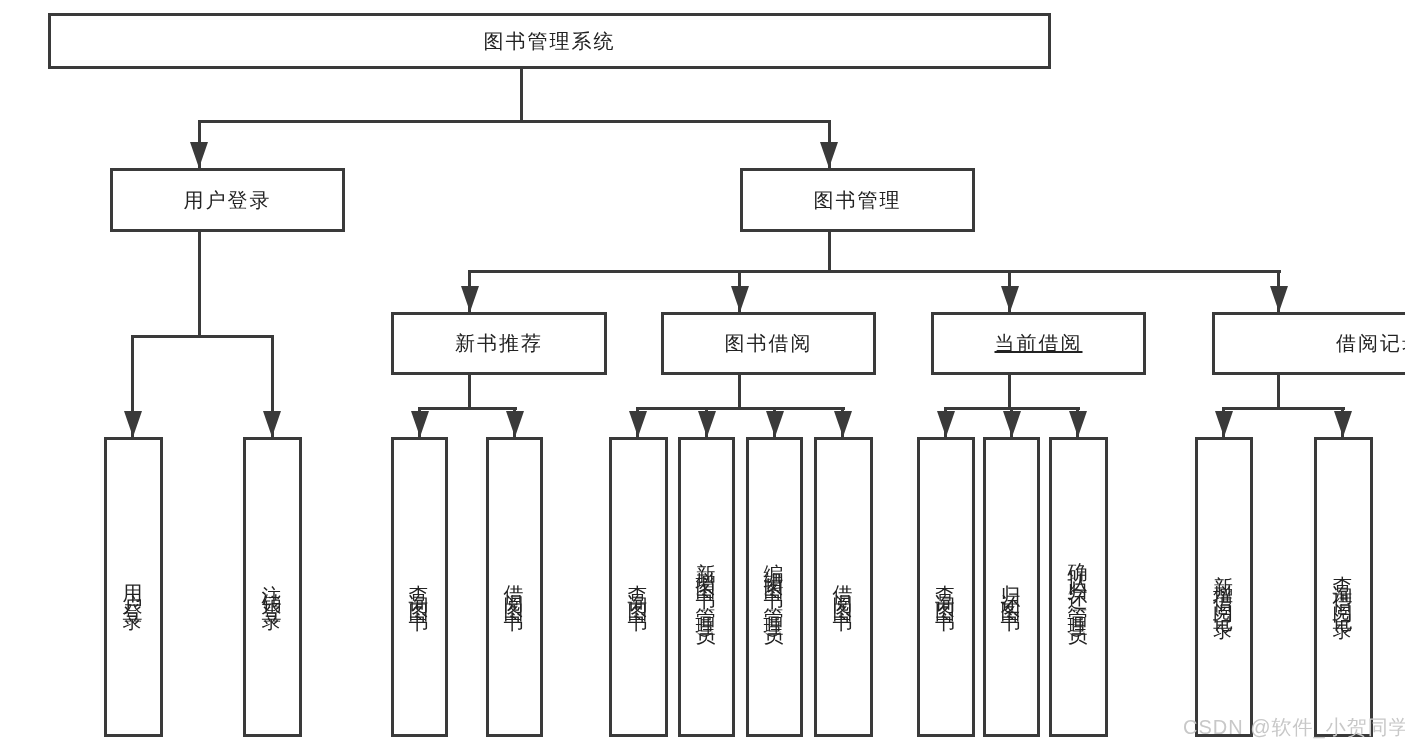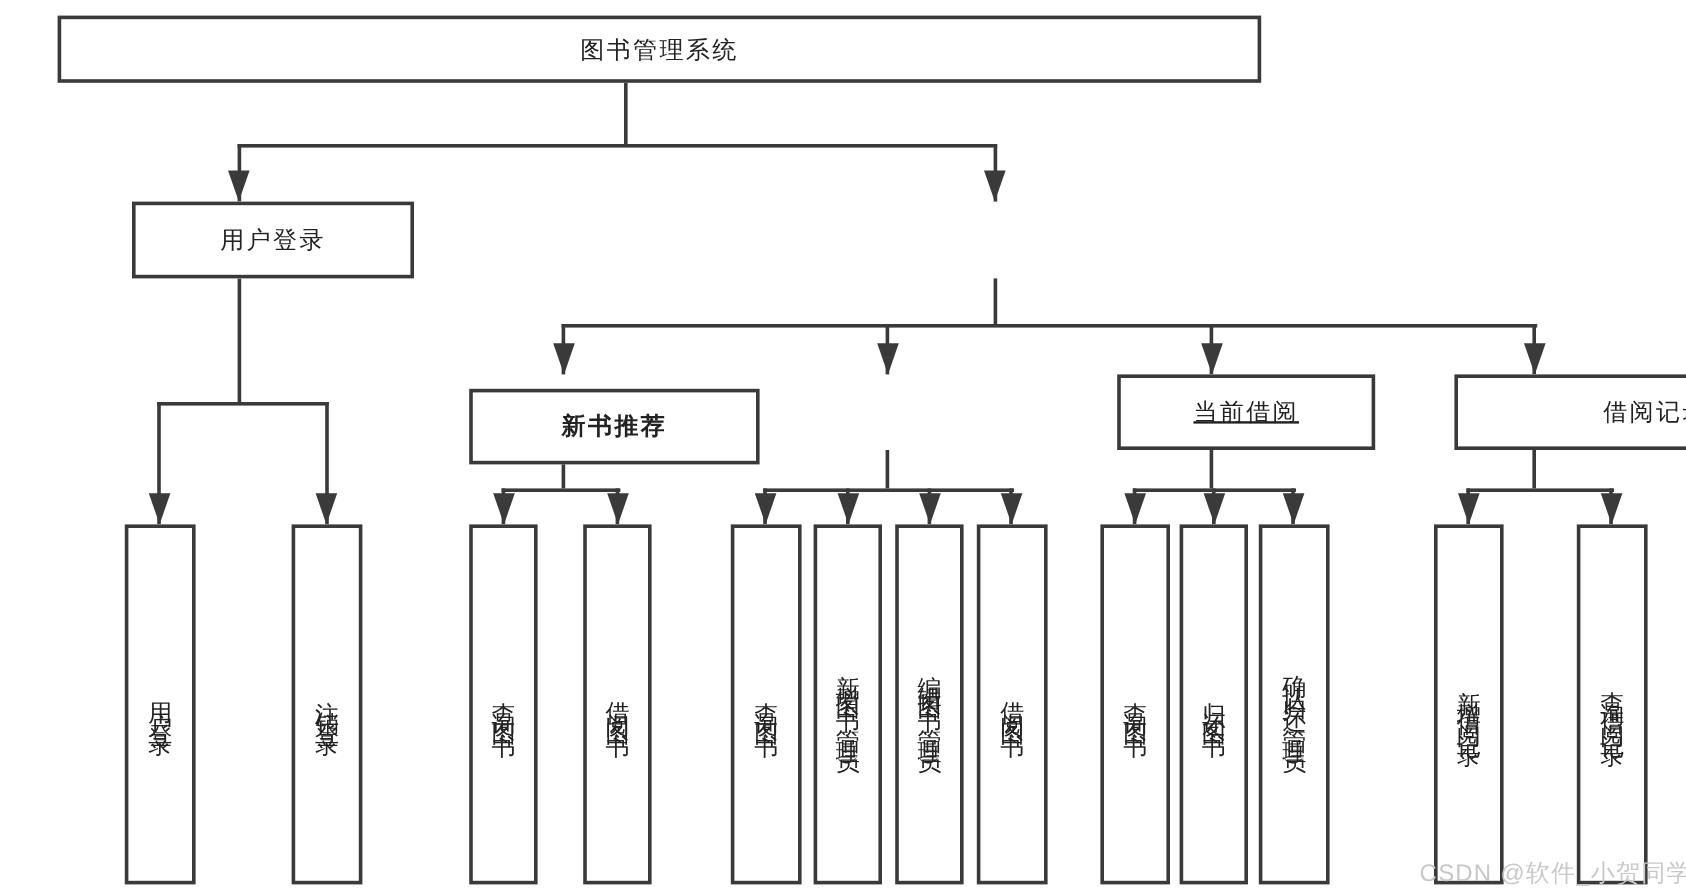--- a/index.html
+++ b/index.html
@@ -126,23 +126,29 @@
   <div class="vline" style="left:1341px;top:407px;height:30px;"></div>
   <div class="arrow" style="left:1334px;top:411px;"></div>
 
   <div class="node" style="left:20px;top:13px;width:1003px;height:56px;">
     <span>图书管理系统</span>
   </div>
 
   <div class="node" style="left:82px;top:168px;width:235px;height:64px;">
     <span>用户登录</span>
   </div>
-
-  <div class="node" style="left:363px;top:324px;width:242px;height:63px;font-weight:bold;">
+  <div class="node" style="left:712px;top:168px;width:235px;height:64px;">
+    <span>图书管理</span>
+  </div>
+
+  <div class="node" style="left:363px;top:312px;width:216px;height:63px;">
     <span>新书推荐</span>
+  </div>
+  <div class="node" style="left:633px;top:312px;width:215px;height:63px;">
+    <span>图书借阅</span>
   </div>
   <div class="node" style="left:903px;top:312px;width:215px;height:63px;text-decoration:underline;">
     <span>当前借阅</span>
   </div>
   <div class="node" style="left:1184px;top:312px;width:215px;height:63px;justify-content:flex-end;">
     <span>借阅记录</span>
   </div>
 
   <div class="leaf" style="left:104px;top:437px;width:59px;height:300px;">
     <span>用户登录</span>

